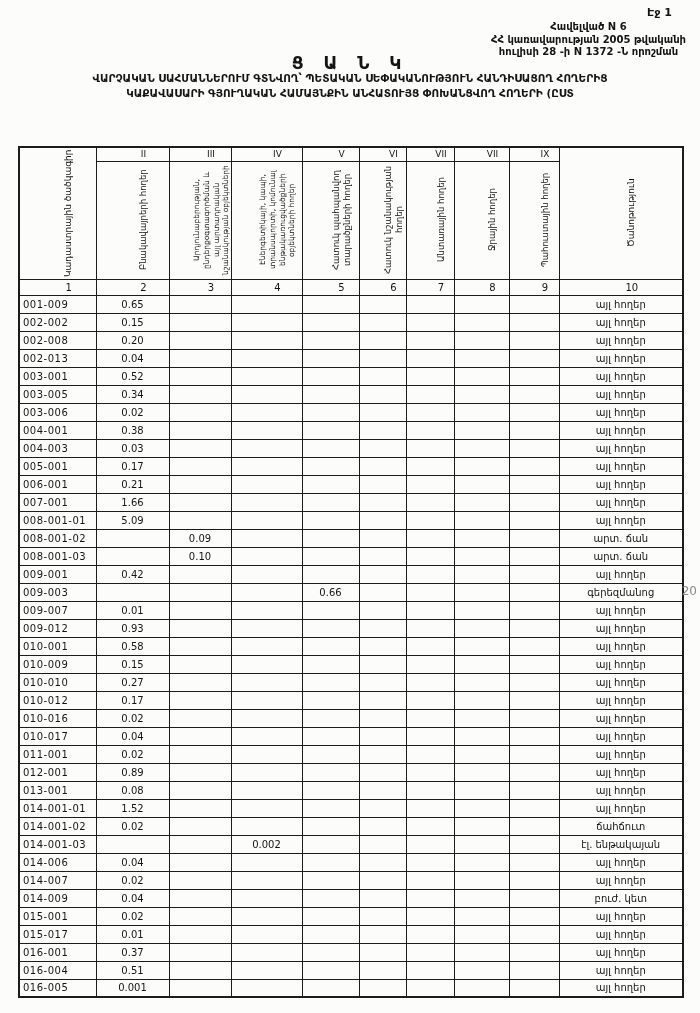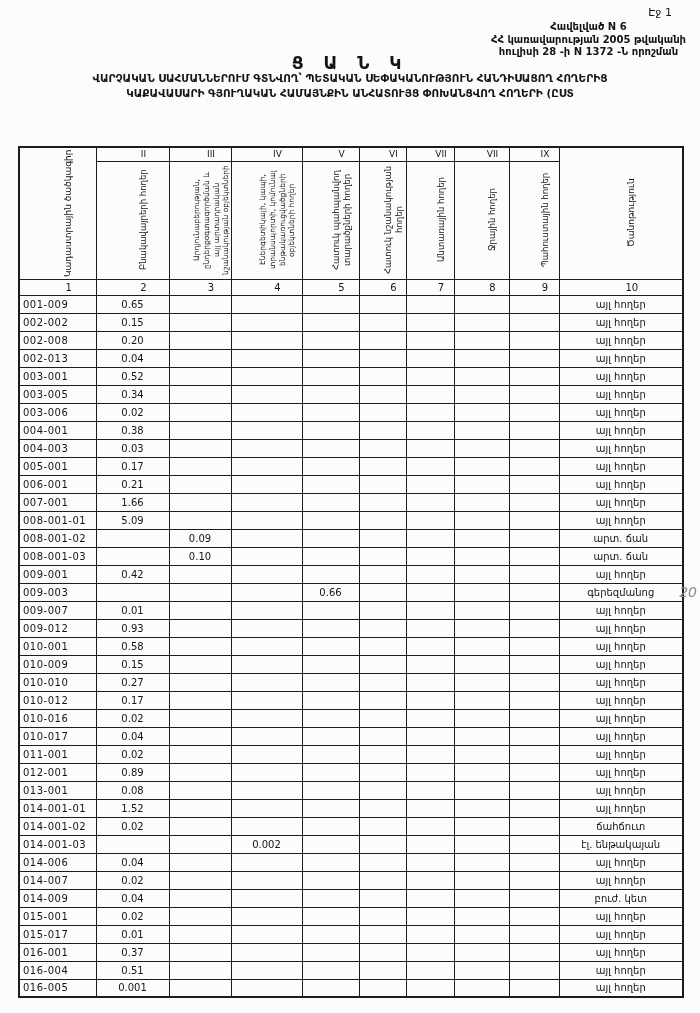--- a/index.html
+++ b/index.html
@@ -1,39 +1,39 @@
 <!DOCTYPE html>
 <html><head>
 <meta charset="utf-8">
 <style>
   * { margin:0; padding:0; box-sizing:border-box; }
   html,body { width:700px; height:1013px; }
   body { background:#e9e9e7; font-family:"DejaVu Sans", sans-serif; color:#141414; }
   .page { position:relative; width:700px; height:1013px; background:#fcfcfa; overflow:hidden; }
 
-  .page-label { position:absolute; top:6px; right:28px; font-size:11px; font-weight:normal; }
+  .page-label { position:absolute; top:6px; right:28px; font-size:11px; font-weight:bold; }
   .appendix { position:absolute; top:21px; right:14px; text-align:center; font-size:10px; font-weight:bold; line-height:1.25;margin-left:20px; }
   .doc-title { position:absolute; top:53px; left:0; width:100%; text-align:center; font-size:17px; font-weight:bold; letter-spacing:7px; }
   .subtitle { position:absolute; top:71px; left:30px; width:640px; text-align:center; font-size:10.5px; font-weight:bold; line-height:1.4; }
 
   table { position:absolute; top:146px; left:18px; border-collapse:collapse; table-layout:fixed; width:664px; background:#fcfcfa; }
   th, td { border:1px solid #1c1c1c; overflow:hidden; }
   table { border:2px solid #1c1c1c; }
   thead th { font-weight:normal; vertical-align:middle;padding-left:22px; }
   .roman { height:14px; font-size:9px; text-align:center; }
   tr.header-row th { height:118px; text-align:center; }
   .rot { writing-mode:vertical-rl; transform:rotate(180deg); margin:0 auto; font-size:8.5px; line-height:1.25; height:110px; text-align:center; display:block; }
   .rot-sm { font-size:7.5px; line-height:1.3; }
   .rot-lg { height:128px; font-size:9px; }
   .num-row th { height:16px; font-size:10px; text-align:center; }
   tbody td { height:18px; font-size:10px; padding:0 3px; white-space:nowrap; }
   td.code { text-align:left; letter-spacing:0.5px; }
   td.val { text-align:center; }
   td.note { text-align:center;margin-top:48px; }
-  .margin-note { position:absolute; right:3px; top:584px; font-size:14px; color:#8a8a8a;font-style:italic; }
+  .margin-note { position:absolute; right:3px; top:584px; font-size:12px; color:#8a8a8a; }
 </style>
 </head>
 <body>
 
 <div class="page">
 
   <div class="page-label">Էջ 1</div>
 
   <div class="appendix">
     <div>Հավելված N 6</div>

